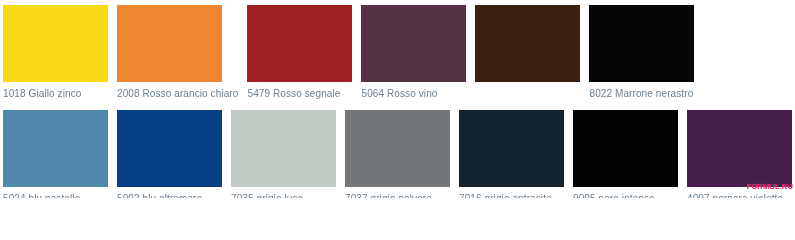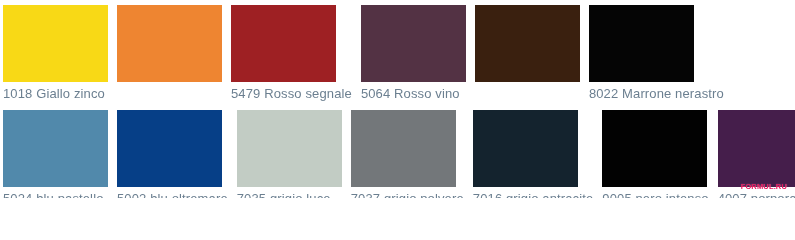--- a/index.html
+++ b/index.html
@@ -42,30 +42,30 @@
   .swatch-chip {
     display: block;
     width: 105px;
     height: 77px;
     line-height: 0;
     font-size: 0;
   }
   .swatch-label {
     display: block;
     margin-top: 6px;
-    font-size: 13px;
+    font-size: 10px;
     line-height: 11px;
     color: #6b7f90;
     white-space: nowrap;
     letter-spacing: 0.01em;
     font-family: "Liberation Sans", "DejaVu Sans", sans-serif;
   }
   #watermark {
     position: absolute;
-    right: 8px;
+    right: 2px;
     bottom: 7px;
     font-size: 7.5px;
     line-height: 9px;
     font-weight: bold;
     color: #e8135b;
     letter-spacing: 0.02em;
     font-family: "Liberation Sans", "DejaVu Sans", sans-serif;
     pointer-events: none;
     user-select: none;
     text-shadow: 0 0 1px rgba(255,255,255,0.55);
@@ -78,20 +78,21 @@
 
   <div class="swatch-row row-0">
 
     <div class="swatch-cell" style="margin-left:3px;">
       <span class="swatch-chip" style="background-color: rgb(248, 217, 22);"></span>
       <span class="swatch-label" style="color: rgb(107, 127, 144);">1018 Giallo zinco</span>
     </div>
 
     <div class="swatch-cell" style="margin-left:9px;">
       <span class="swatch-chip" style="background-color: rgb(238, 133, 49);"></span>
+      <span class="swatch-label" style="color: rgb(107, 127, 144);">2008 Rosso arancio chiaro</span>
     </div>
 
 
     <div class="swatch-cell" style="margin-left:9px;">
       <span class="swatch-chip" style="background-color: rgb(158, 32, 35);"></span>
       <span class="swatch-label" style="color: rgb(107, 127, 144);">5479 Rosso segnale</span>
     </div>
 
     <div class="swatch-cell" style="margin-left:9px;">
       <span class="swatch-chip" style="background-color: rgb(83, 50, 68);"></span>

